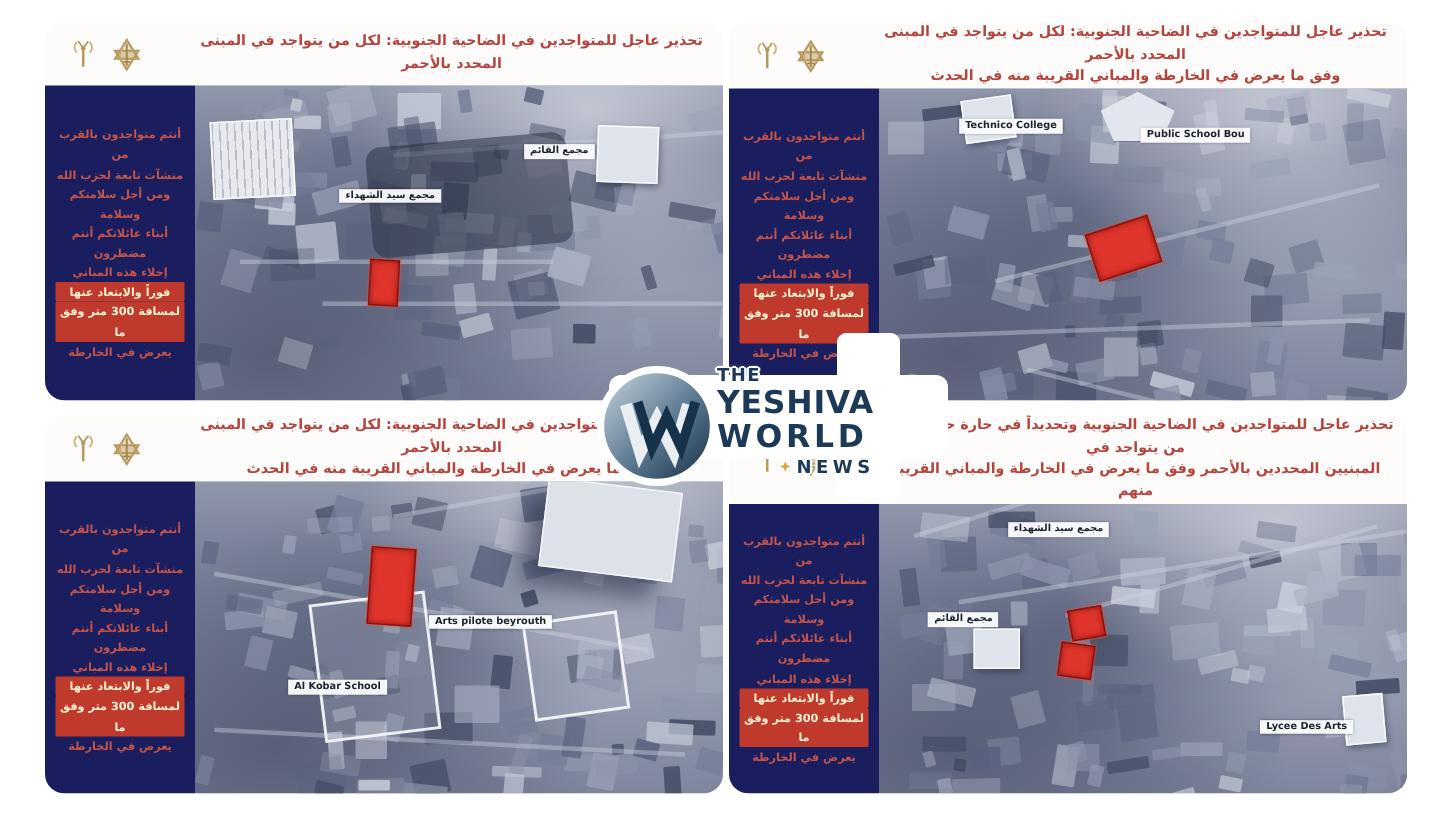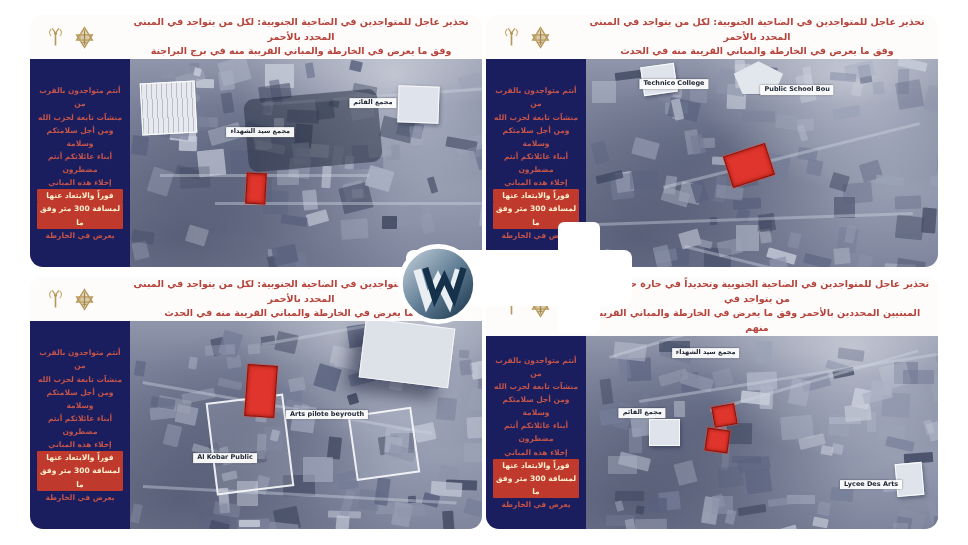--- a/index.html
+++ b/index.html
@@ -84,21 +84,21 @@
             <circle cx="10" cy="7" r="1.6" fill="#b6985a"></circle>
           </svg>
           <svg width="23" height="23" viewBox="0 0 22 22">
             <path d="M11 1.5 L18.5 13.5 H3.5 Z" fill="rgba(182,152,90,.28)" stroke="#b6985a" stroke-width="1.3"></path>
             <path d="M11 20.5 L3.5 8.5 H18.5 Z" fill="rgba(182,152,90,.28)" stroke="#b6985a" stroke-width="1.3"></path>
             <path d="M11 4 V18" stroke="#a0854a" stroke-width="1.2"></path>
             <path d="M8.8 15.5 H13.2" stroke="#a0854a" stroke-width="1.1"></path>
             <path d="M7.5 15 Q5.5 10.5 8.5 6.5" stroke="#c8ab6e" stroke-width="1" fill="none"></path>
           </svg>
         </span>
-        <p class="hdr-text"><span>تحذير عاجل للمتواجدين في الضاحية الجنوبية: لكل من يتواجد في المبنى المحدد بالأحمر</span><br><span>وفق ما يعرض في الخارطة والمباني القريبة منه في برج البراجنة</span></p>
+        <p class="hdr-text"><span>تحذير عاجل للمتواجدين في الضاحية الجنوبية: لكل من يتواجد في المبنى المحدد بالأحمر</span><br></p>
       </header>
       <div class="card-body">
         <aside class="sidebar">
           <div class="sidebar-text">
               <div class="sb-line">أنتم متواجدون بالقرب من</div>
               <div class="sb-line">منشآت تابعة لحزب الله</div>
               <div class="sb-line">ومن أجل سلامتكم وسلامة</div>
               <div class="sb-line">أبناء عائلاتكم أنتم مضطرون</div>
               <div class="sb-line">إخلاء هذه المباني</div>
               <div class="sb-line hl">فوراً والابتعاد عنها</div>
@@ -454,21 +454,21 @@
             <div class="bld" style="left: 78.7227%; top: 15.73%; width: 26.6807px; height: 10.1366px; background: rgb(89, 97, 126); opacity: 0.58; transform: rotate(15deg);"></div>
             <div class="bld" style="left: 21.3336%; top: 11.2631%; width: 29.8487px; height: 9.53126px; background: rgb(174, 180, 198); opacity: 0.32; transform: rotate(-3deg);"></div>
             <div class="street" style="left: 37.4987%; top: 10.6525%; width: 75.2133%; transform: rotate(-10deg);"></div>
             <div class="street" style="left: 3.78174%; top: 78.9815%; width: 89.1144%; transform: rotate(3deg);"></div>
             <div class="street" style="left: 3.74883%; top: 28.5827%; width: 83.527%; transform: rotate(10deg);"></div>
             <div class="lm lm-shadow-building" style="left: 66%; top: 1%; width: 25%; height: 28%; transform: rotate(7deg);"></div>
             <div class="lm lm-outline" style="left: 23%; top: 37%; width: 21%; height: 43%; transform: rotate(-7deg);"></div>
             <div class="lm lm-outline" style="left: 63%; top: 43%; width: 17%; height: 30%; transform: rotate(-8deg);"></div>
             <div class="target" style="left: 33%; top: 21%; width: 8%; height: 24%; transform: rotate(4deg);"></div>
             <div class="map-label" dir="auto" style="left: 56%; top: 45%;">Arts pilote beyrouth</div>
-            <div class="map-label" dir="auto" style="left: 27%; top: 66%;">Al Kobar Public</div>
+            <div class="map-label" dir="auto" style="left: 27%; top: 66%;">Al Kobar School</div>
           </div>
       </div>
     </section>
 
     <section class="card">
       <header class="card-header">
         <span class="hdr-icons">
           <svg width="19" height="22" viewBox="0 0 20 22">
             <path d="M10 7 V20" stroke="#b6985a" stroke-width="1.7" fill="none"></path>
             <path d="M10 7 L6.5 2 M10 7 L13.5 2" stroke="#b6985a" stroke-width="1.2" fill="none"></path>
@@ -607,14 +607,23 @@
         <linearGradient id="wmGrad" x1="0" y1="0" x2="1" y2="1">
           <stop offset="0" stop-color="#cdd8e1"></stop>
           <stop offset="0.55" stop-color="#5a7890"></stop>
           <stop offset="1" stop-color="#132c42"></stop>
         </linearGradient>
       </defs>
       <circle cx="50" cy="50" r="47" fill="url(#wmGrad)" stroke="#ffffff" stroke-width="6"></circle>
       <path d="M24 32 L36 72 L50 44 L64 72 L76 32" stroke="#e9eef3" stroke-width="10" fill="none" stroke-linejoin="miter"></path>
       <path d="M34 30 L46 68 L58 42 L70 68 L82 30" stroke="#16324a" stroke-width="8" fill="none" stroke-linejoin="miter"></path>
     </svg>
+    <div class="wm-text">
+      <div class="wm-the">THE</div>
+      <div class="wm-yeshiva">YESHIVA</div>
+      <div class="wm-world">WORLD</div>
+      <div class="wm-news">
+          <span class="wm-spark"></span>
+          <span>NEWS</span>
+        </div>
+    </div>
   </div>
 </div>
 
 </body></html>

